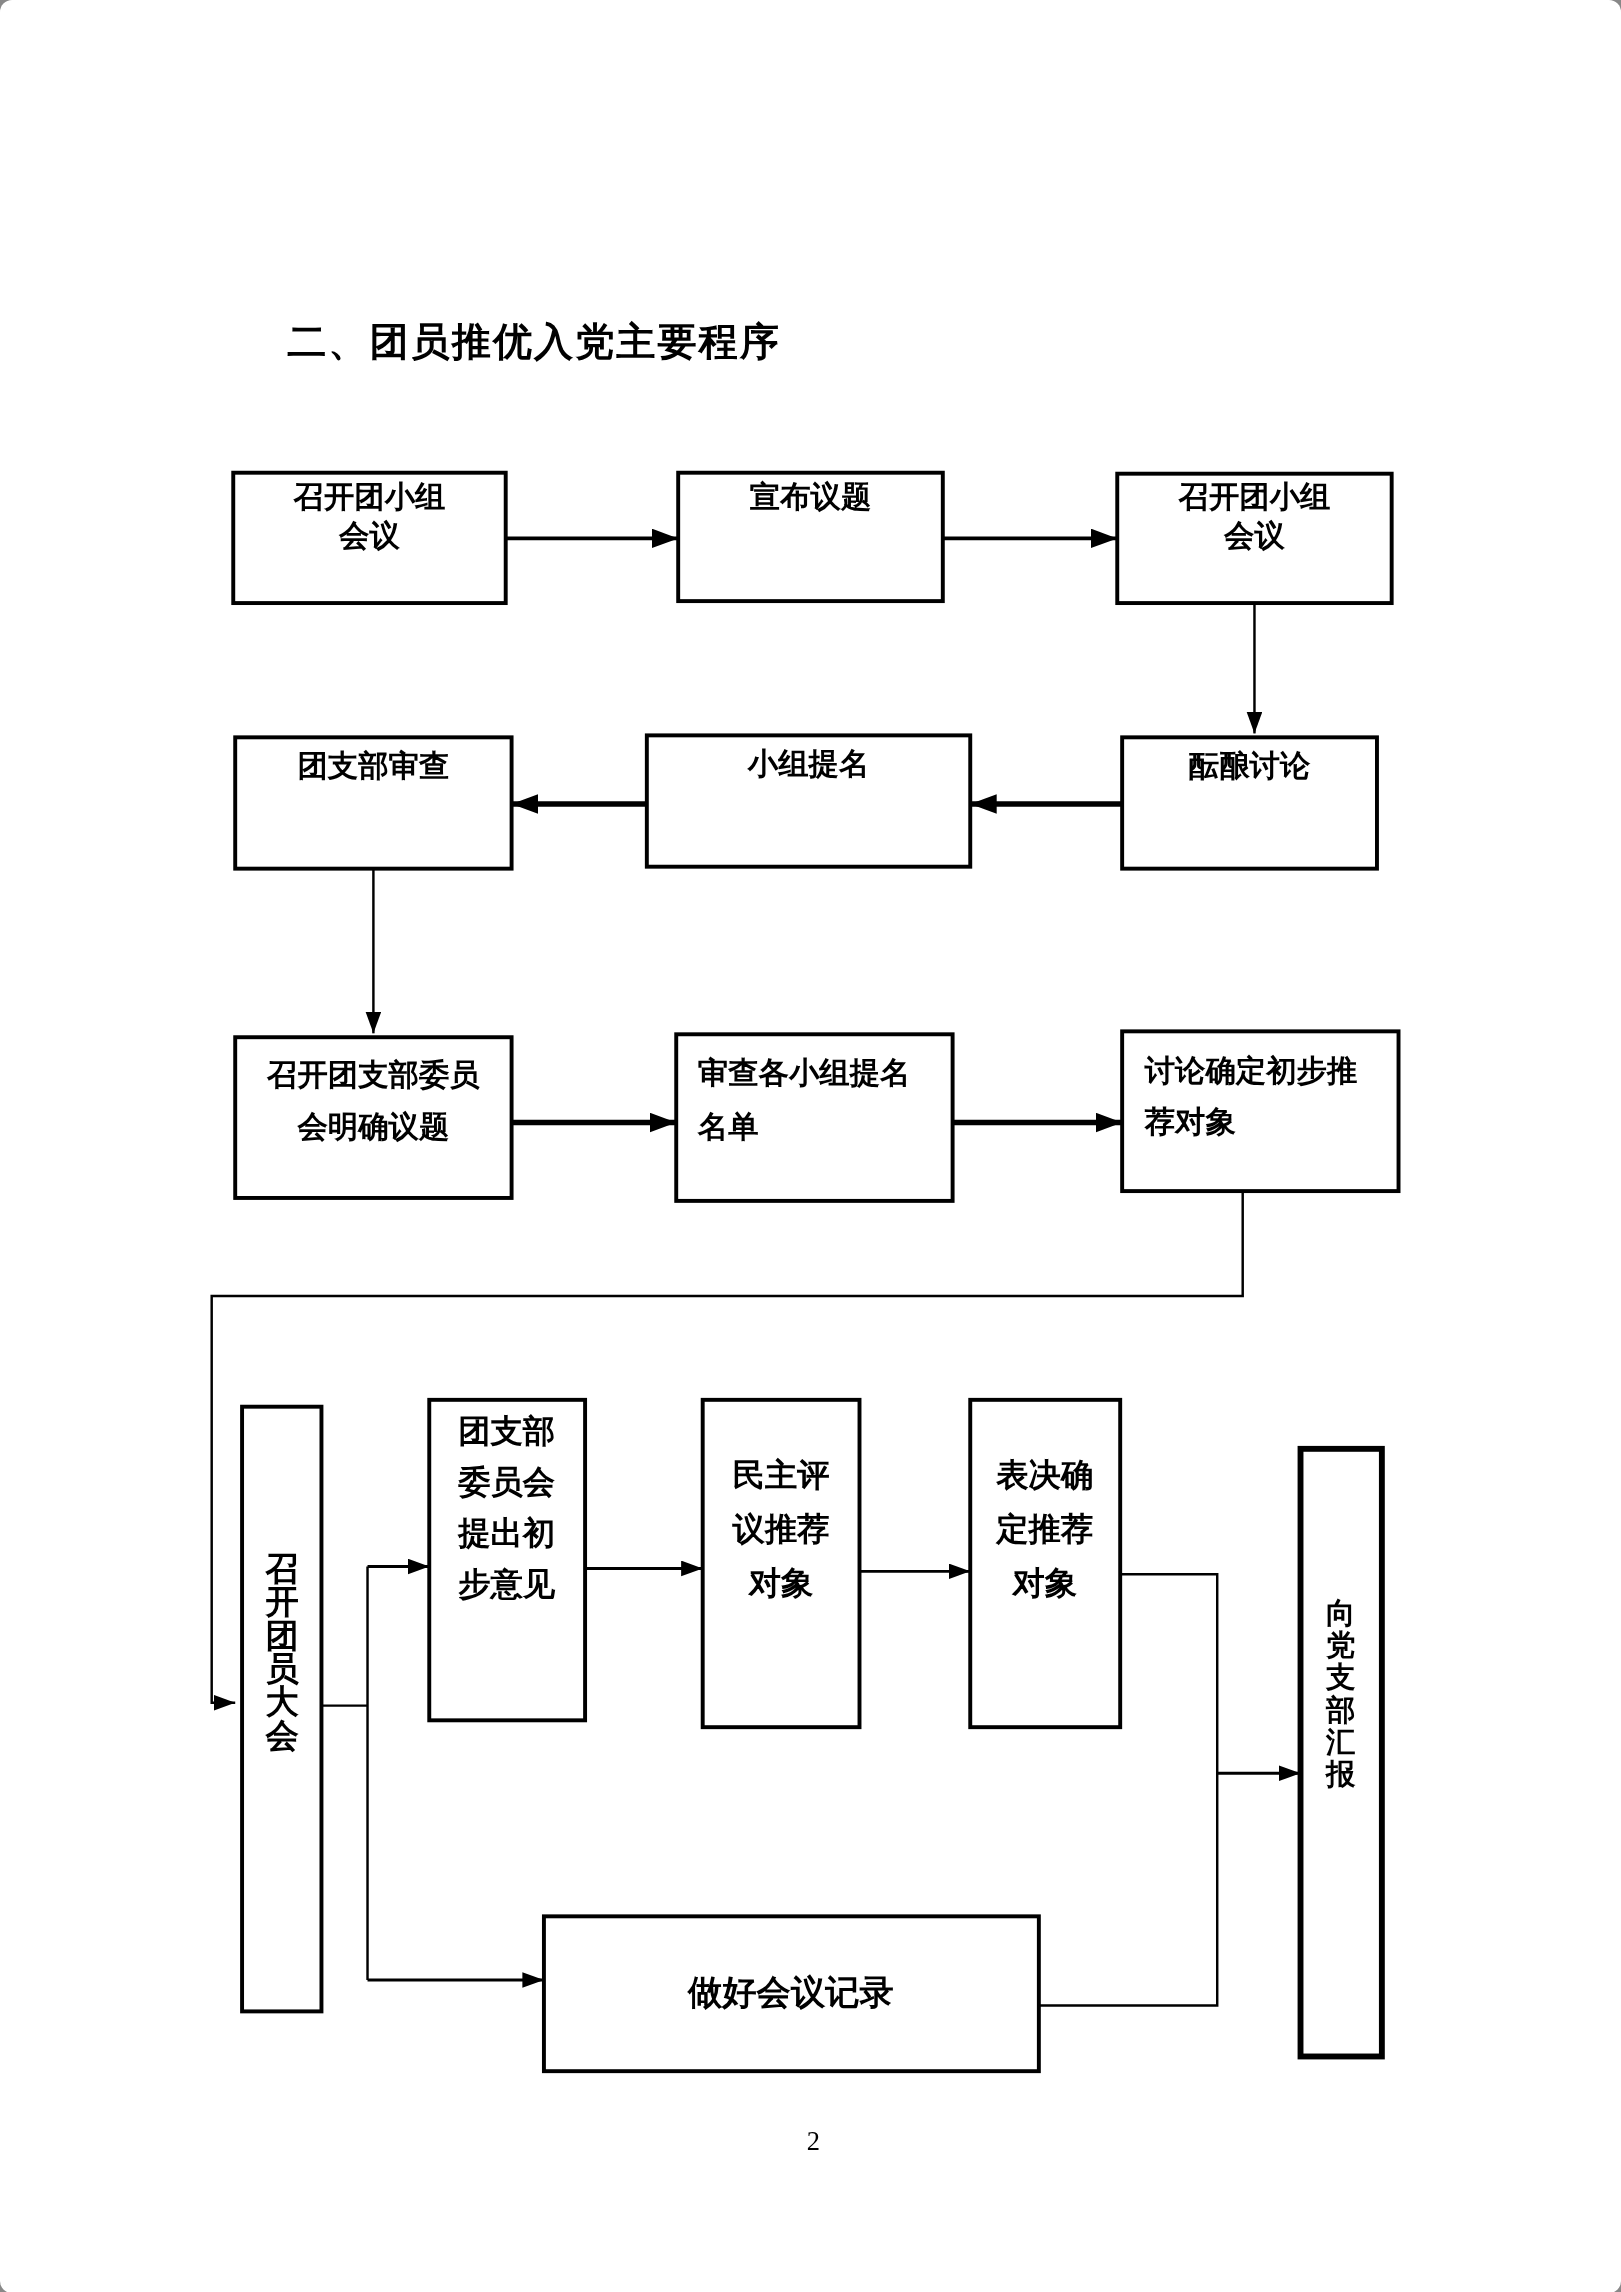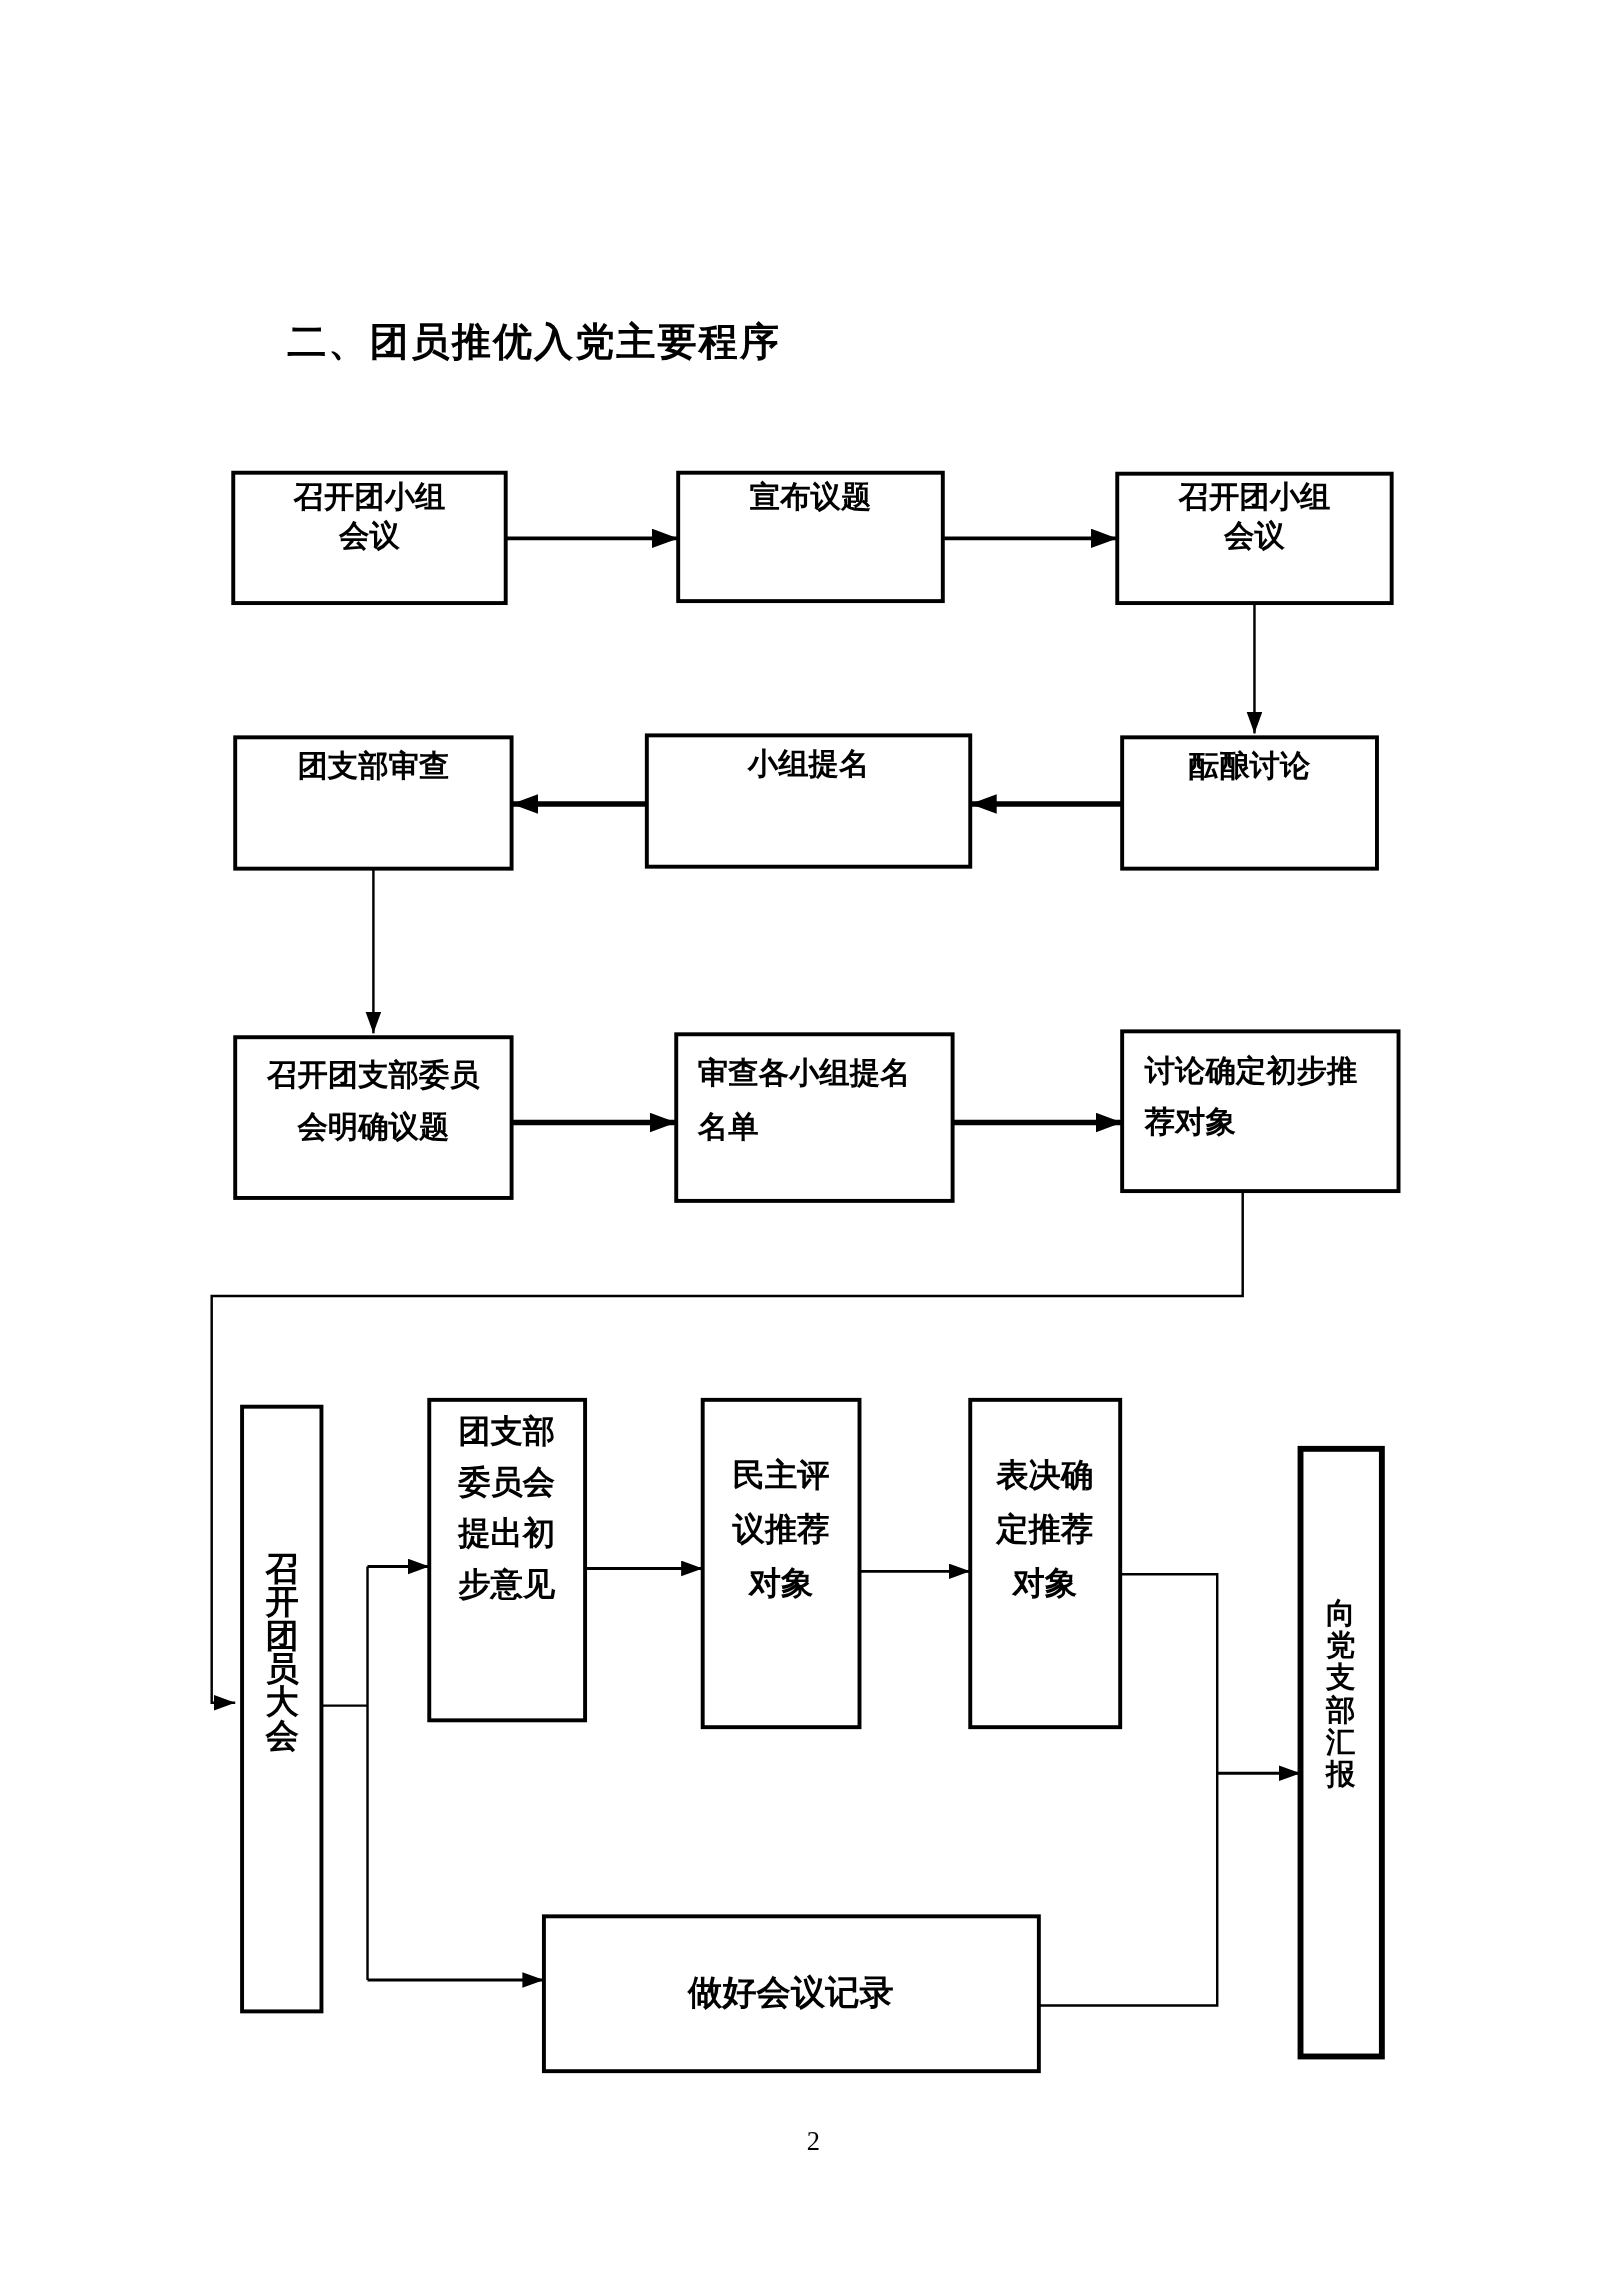--- a/index.html
+++ b/index.html
@@ -2,20 +2,21 @@
 <html><head>
 <meta charset="utf-8">
 <style>
   html,body{margin:0;padding:0;background:#888;}
   .page{
     position:relative;
     width:1621px;height:2293px;
     margin:0 auto;
     background:#ffffff;
     font-family:"Liberation Sans","DejaVu Sans",sans-serif;
+    border-radius:12px;
   }
   svg{position:absolute;left:0;top:0;display:block;}
   .box{fill:#ffffff;stroke:#000000;stroke-width:4;}
   .box-thick{fill:#ffffff;stroke:#000000;stroke-width:6;}
   .t{
     fill:#000000;
     font-family:"Liberation Serif","DejaVu Serif",serif;
     font-weight:bold;
   }
   .title-t{

